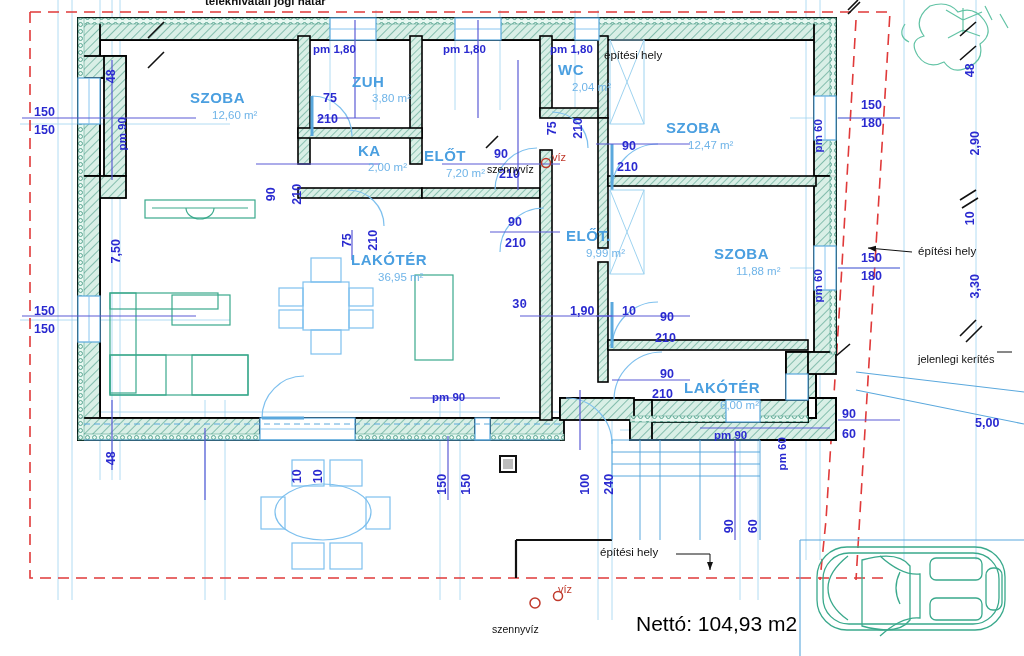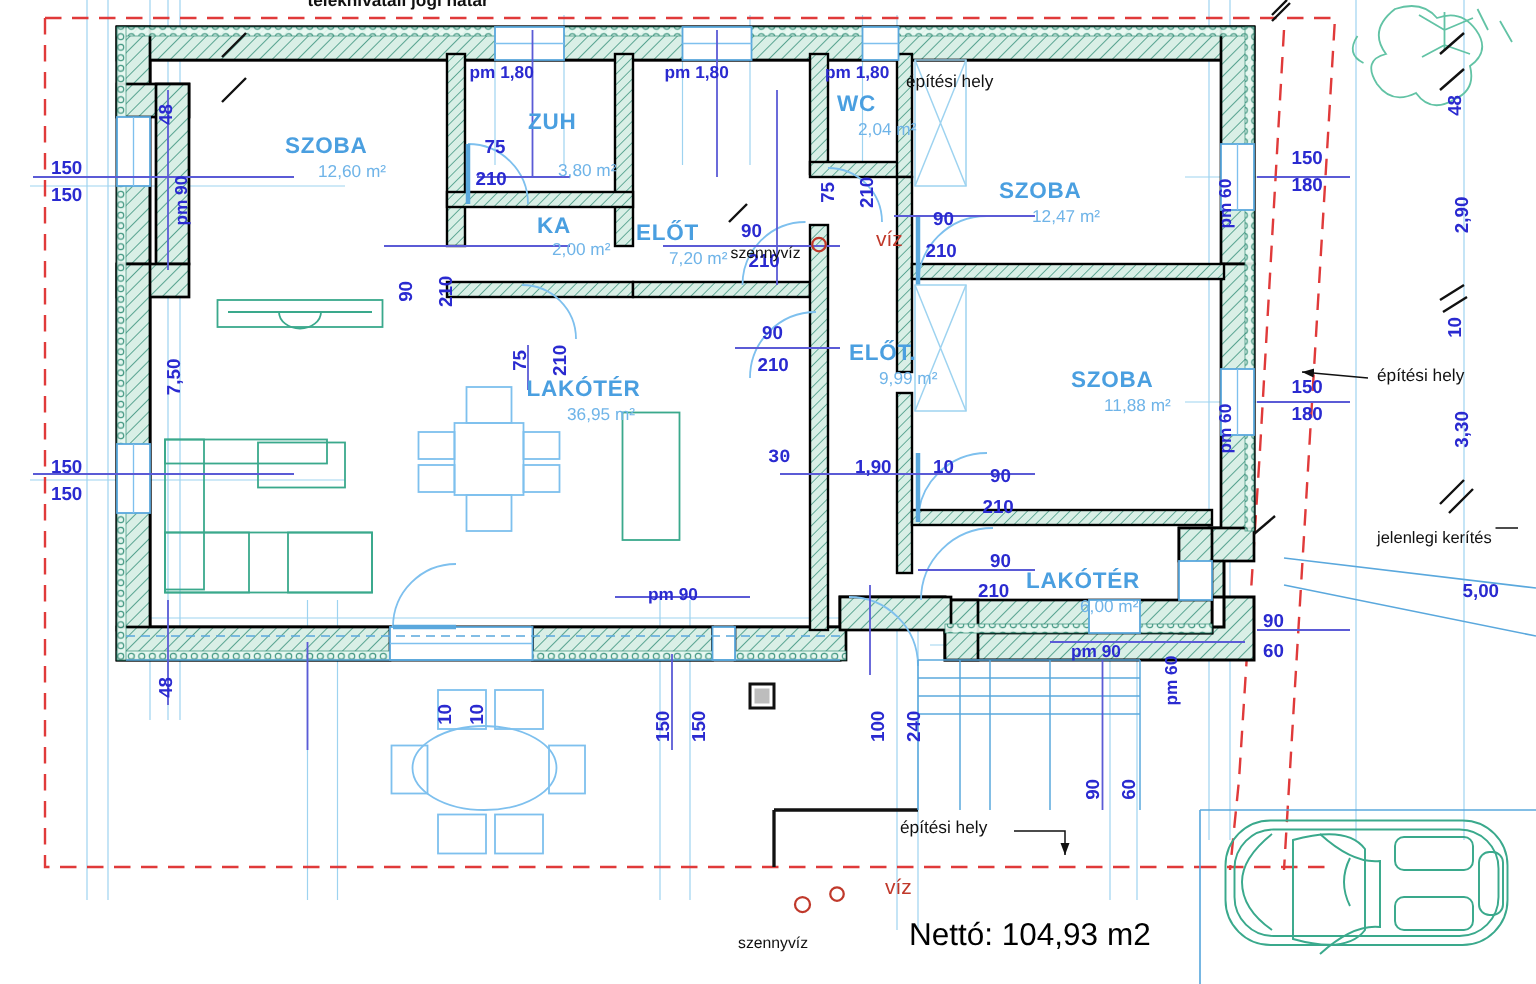--- a/index.html
+++ b/index.html
@@ -19,21 +19,21 @@
   .dim{color:#2a2ad0;font-size:12.5px;font-weight:bold;}
   .dim-s{color:#2a2ad0;font-size:11.5px;font-weight:bold;}
   .rot90{transform:rotate(-90deg);}
 
   
   .ann{color:#111;font-size:11.5px;}
   .ann-b{color:#111;font-size:11px;}
   .net{color:#000;font-size:21px;}
 
   
-  .plumb{color:#c0392b;font-size:14px;margin-left:32px;}
+  .plumb{color:#c0392b;font-size:11px;}
   .plumb-k{color:#111;font-size:10.5px;margin-top:16px;}
 </style>
 </head>
 <body>
 
 <div id="stage">
 
   <svg width="1024" height="656" viewBox="0 0 1024 656">
     <defs>
       <pattern id="wallhatch" width="6" height="6" patternUnits="userSpaceOnUse" patternTransform="rotate(45)">
@@ -372,21 +372,21 @@
       <rect x="503" y="459" width="10" height="10" fill="#bdbdbd"></rect>
     </g>
   </svg>
 
   <div class="lbl ann" style="left:205px;top:-4px;font-weight:bold;">telekhivatali jogi határ</div>
 
   <div class="lbl room-name" style="left:190px;top:90px;">SZOBA</div>
   <div class="lbl room-area" style="left:192px;top:110px;">12,60 m²</div>
 
   <div class="lbl room-name" style="left:352px;top:74px;">ZUH</div>
-  <div class="lbl room-area" style="left:352px;top:93px;margin-top:16px;">3,80 m²</div>
+  <div class="lbl room-area" style="left:352px;top:93px;">3,80 m²</div>
 
   <div class="lbl room-name" style="left:558px;top:62px;">WC</div>
   <div class="lbl room-area" style="left:552px;top:82px;">2,04 m²</div>
 
   <div class="lbl room-name" style="left:666px;top:120px;">SZOBA</div>
   <div class="lbl room-area" style="left:668px;top:140px;">12,47 m²</div>
 
   <div class="lbl room-name" style="left:358px;top:143px;">KA</div>
   <div class="lbl room-area" style="left:348px;top:162px;">2,00 m²</div>
 
@@ -454,21 +454,21 @@
   <div class="lbl dim" style="left:861px;top:117px;">180</div>
   <div class="lbl dim" style="left:861px;top:252px;">150</div>
   <div class="lbl dim" style="left:861px;top:270px;">180</div>
   <div class="lbl dim" style="left:842px;top:408px;">90</div>
   <div class="lbl dim" style="left:842px;top:428px;">60</div>
 
   <div class="lbl dim rot90" style="left:963px;top:64px;">48</div>
   <div class="lbl dim rot90" style="left:963px;top:137px;">2,90</div>
   <div class="lbl dim rot90" style="left:963px;top:212px;">10</div>
   <div class="lbl dim rot90" style="left:963px;top:280px;">3,30</div>
-  <div class="lbl dim" style="left:975px;top:388px;">5,00</div>
+  <div class="lbl dim" style="left:975px;top:417px;">5,00</div>
 
   <div class="lbl dim rot90" style="left:290px;top:470px;">10</div>
   <div class="lbl dim rot90" style="left:311px;top:470px;">10</div>
   <div class="lbl dim rot90" style="left:432px;top:478px;">150</div>
   <div class="lbl dim rot90" style="left:456px;top:478px;">150</div>
   <div class="lbl dim rot90" style="left:575px;top:478px;">100</div>
   <div class="lbl dim rot90" style="left:599px;top:478px;">240</div>
   <div class="lbl dim rot90" style="left:722px;top:520px;">90</div>
   <div class="lbl dim rot90" style="left:746px;top:520px;">60</div>
 
@@ -479,15 +479,15 @@
   <div class="lbl plumb-k" style="left:487px;top:148px;">szennyvíz</div>
   <div class="lbl plumb" style="left:552px;top:152px;">víz</div>
   <div class="lbl plumb-k" style="left:492px;top:608px;">szennyvíz</div>
   <div class="lbl plumb" style="left:558px;top:584px;">víz</div>
 
   <div class="lbl ann" style="left:604px;top:50px;">építési hely</div>
   <div class="lbl ann" style="left:918px;top:246px;">építési hely</div>
   <div class="lbl ann" style="left:600px;top:547px;">építési hely</div>
   <div class="lbl ann-b" style="left:918px;top:354px;">jelenlegi kerítés</div>
 
-  <div class="lbl net" style="left:606px;top:613px;">Nettó: 104,93 m2</div>
+  <div class="lbl net" style="left:636px;top:613px;">Nettó: 104,93 m2</div>
 
 </div>
 
 </body></html>

